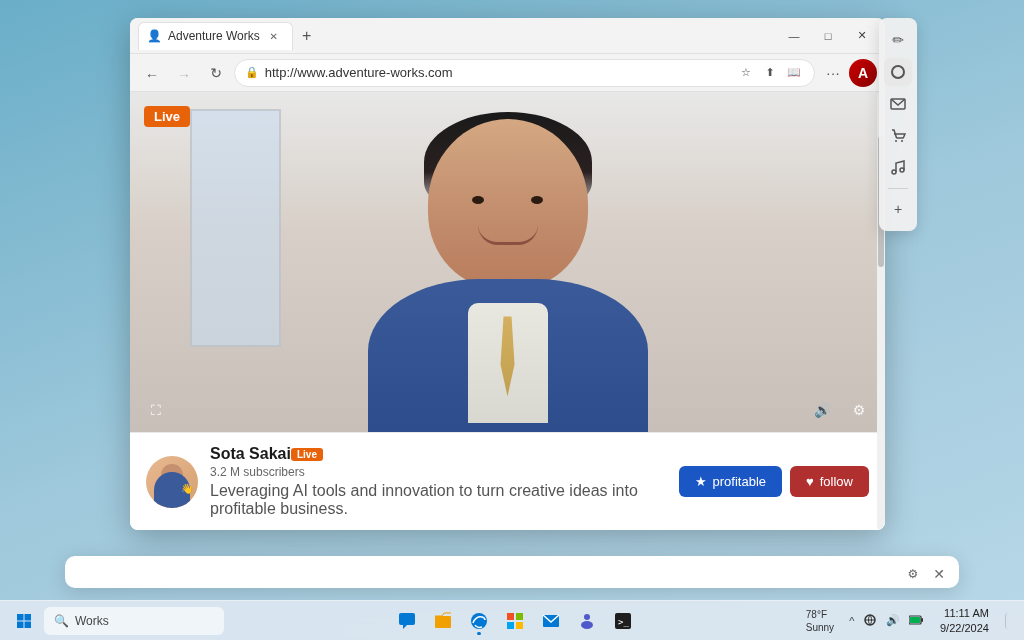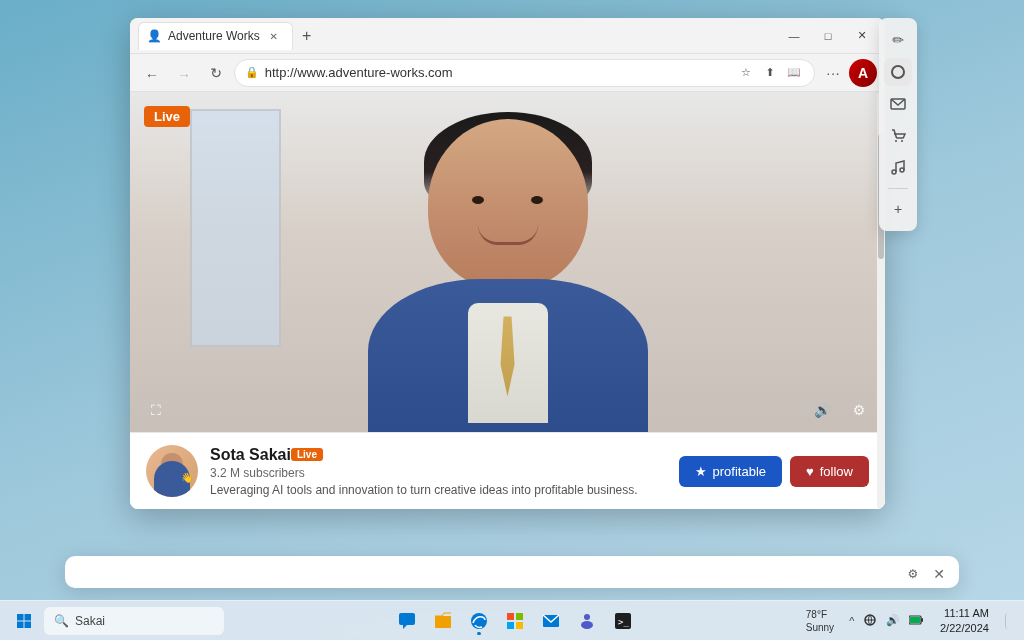--- a/index.html
+++ b/index.html
@@ -391,21 +391,21 @@
       font-weight: 600;
       padding: 1px 6px;
       border-radius: 3px;
     }
     .channel-subs {
       font-size: 12px;
       color: #666;
       margin-bottom: 3px;
     }
     .channel-desc {
-      font-size: 12px;
+      font-size: 16px;
       color: #555;
     }
     .channel-actions {
       display: flex;
       gap: 8px;
       flex-shrink: 0;
     }
     .btn-subscribe {
       background: #1a56c4;
       color: white;
@@ -765,21 +765,21 @@
       <svg width="16" height="16" viewBox="0 0 16 16">
         <rect x="1" y="1" width="6.5" height="6.5" fill="#0078d4"></rect>
         <rect x="8.5" y="1" width="6.5" height="6.5" fill="#0078d4"></rect>
         <rect x="1" y="8.5" width="6.5" height="6.5" fill="#0078d4"></rect>
         <rect x="8.5" y="8.5" width="6.5" height="6.5" fill="#0078d4"></rect>
       </svg>
     </div>
 
     <div class="taskbar-search">
       <span>🔍</span>
-      <span>Sakai</span>
+      <span>Works</span>
     </div>
 
     <div class="taskbar-center">
       <div class="taskbar-app">
         <svg width="18" height="18" viewBox="0 0 18 18">
             <rect x="1" y="1" width="16" height="12" rx="2" fill="#0078d4"></rect>
             <polyline points="5,13 5,17 9,13" fill="#0078d4"></polyline>
           </svg>
       </div>
       <div class="taskbar-app">
@@ -843,19 +843,19 @@
           <svg width="14" height="10" viewBox="0 0 14 10">
               <rect x="0" y="1" width="12" height="8" rx="1" fill="none" stroke="#333" stroke-width="1.2"></rect>
               <rect x="12" y="3" width="2" height="4" rx="1" fill="#333"></rect>
               <rect x="1" y="2" width="10" height="6" rx="0.5" fill="#00b050"></rect>
             </svg>
         </span>
       </div>
 
       <div class="taskbar-clock">
         <div>11:11 AM</div>
-        <div>2/22/2024</div>
+        <div>9/22/2024</div>
       </div>
       <span class="sys-icon" style="border-left:1px solid rgba(0,0,0,0.15);padding-left:4px;margin-left:2px;">&nbsp;</span>
     </div>
   </div>
 
 </div>
 
 </body></html>

